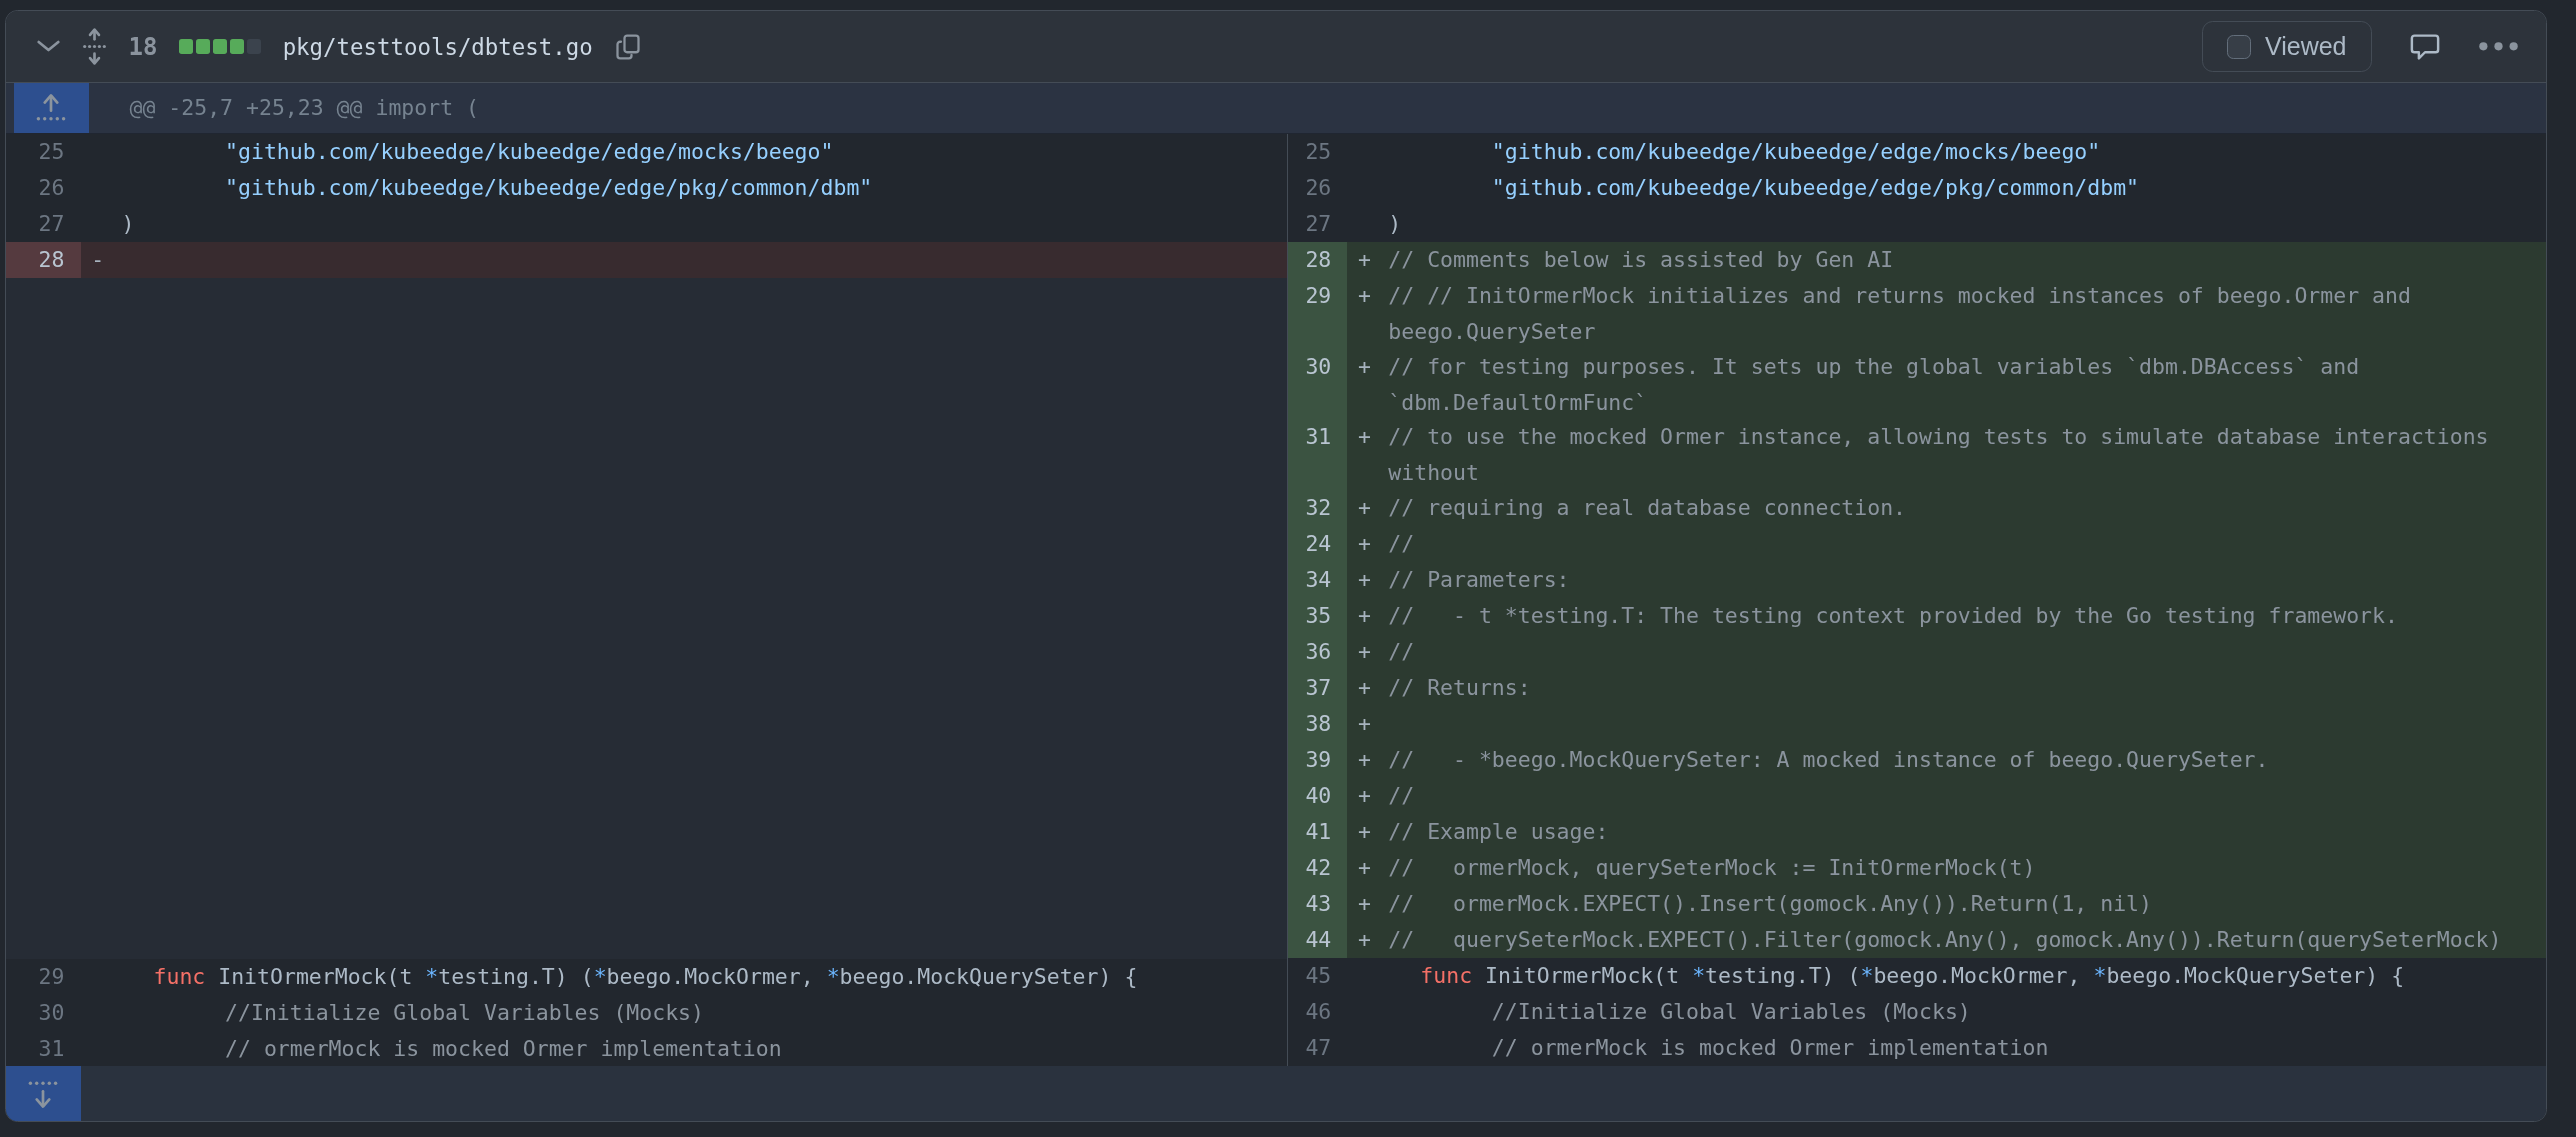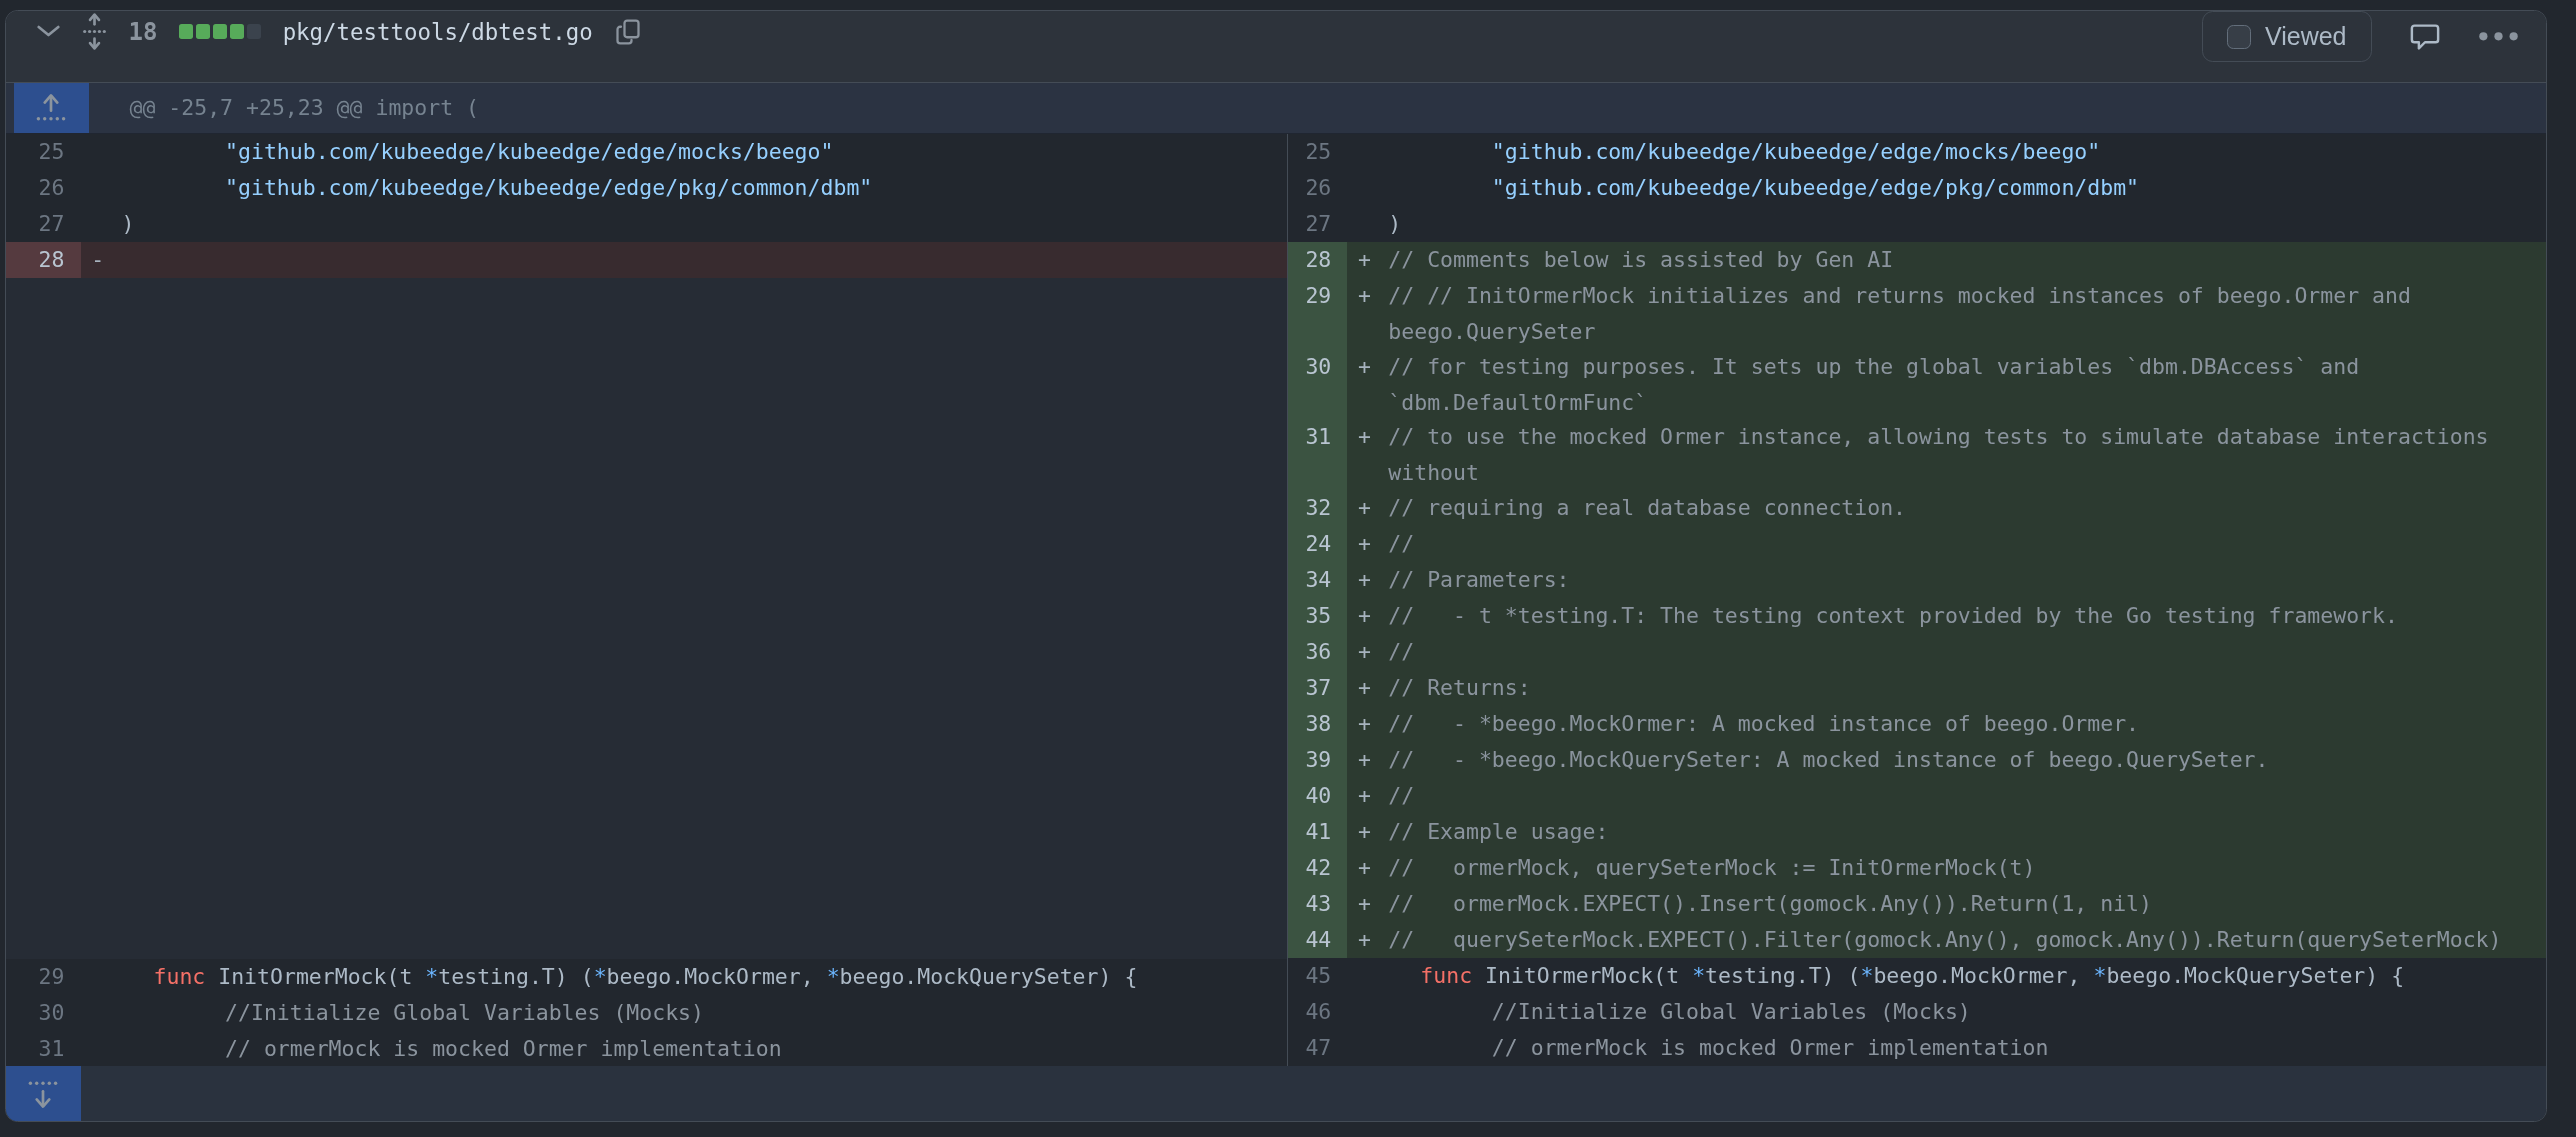--- a/index.html
+++ b/index.html
@@ -6,21 +6,21 @@
   html,body { width:2576px; height:1138px; overflow:hidden; }
   body { background:var(--page_bg,#22272e); font-family:"Liberation Sans",sans-serif; }
   .page { position:relative; width:2576px; height:1138px; background:var(--page_bg); }
   .card { position:absolute; left:4.5px; top:10px; width:2542px; height:1112px;
           border:1.8px solid var(--card_border); border-radius:12.5px; overflow:hidden;
           background:var(--code_bg); display:flex; flex-direction:column; }
 
   
   .file-header { height:72px; flex:0 0 72px; background:var(--header_bg);
                  border-bottom:1.8px solid var(--card_border);
-                 display:flex; align-items:flex-start; padding:0 27px 0 30px; }
+                 display:flex; align-items:center; padding:0 27px 0 30px; }
   .fh-left { display:flex; align-items:center; gap:21.5px; }
   .icon { display:inline-flex; align-items:center; justify-content:center; color:var(--icon_muted); }
   .icon svg { display:block; }
   .count { font-size:24px; color:var(--icon_muted); font-weight:bold; font-family:"DejaVu Sans Mono",monospace; }
   .diffstat { display:inline-flex; gap:2.7px; }
   .ds-sq { width:14.3px; height:14.3px; border-radius:2.7px; display:inline-block; }
   .ds-sq.filled { background:var(--diffstat_green); }
   .ds-sq.empty  { background:var(--diffstat_empty); }
   .fname { font-family:"DejaVu Sans Mono",monospace; font-size:22.4px; color:var(--filename); }
   .fh-right { margin-left:auto; display:flex; align-items:center; gap:38px; }
@@ -227,21 +227,21 @@
           <div class="row add">
             <div class="num">36</div>
             <div class="code"><span class="marker">+</span><span class="seg com">//</span></div>
           </div>
           <div class="row add">
             <div class="num">37</div>
             <div class="code"><span class="marker">+</span><span class="seg com">// Returns:</span></div>
           </div>
           <div class="row add">
             <div class="num">38</div>
-            <div class="code"><span class="marker">+</span><span class="seg com">//   - *beego.MockOrmer: A mocked instance of beego.Ormer.</span></div>
+            <div class="code"><span class="marker">+</span></div>
           </div>
           <div class="row add">
             <div class="num">39</div>
             <div class="code"><span class="marker">+</span><span class="seg com">//   - *beego.MockQuerySeter: A mocked instance of beego.QuerySeter.</span></div>
           </div>
           <div class="row add">
             <div class="num">40</div>
             <div class="code"><span class="marker">+</span><span class="seg com">//</span></div>
           </div>
           <div class="row add">

